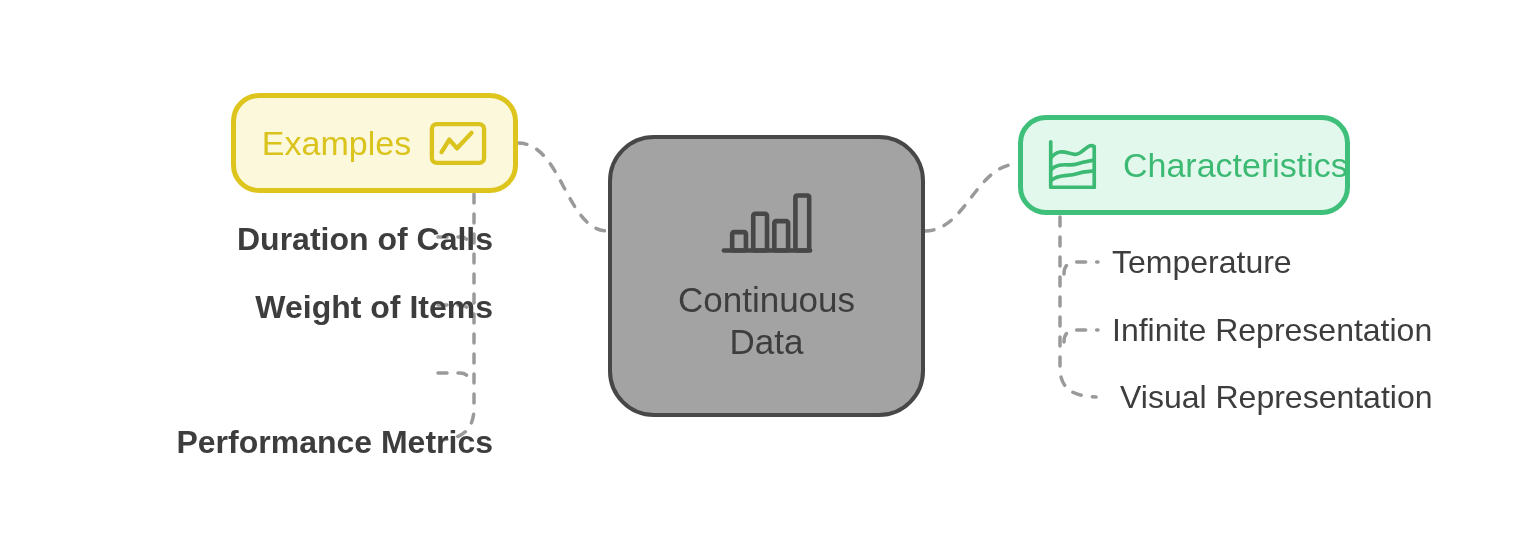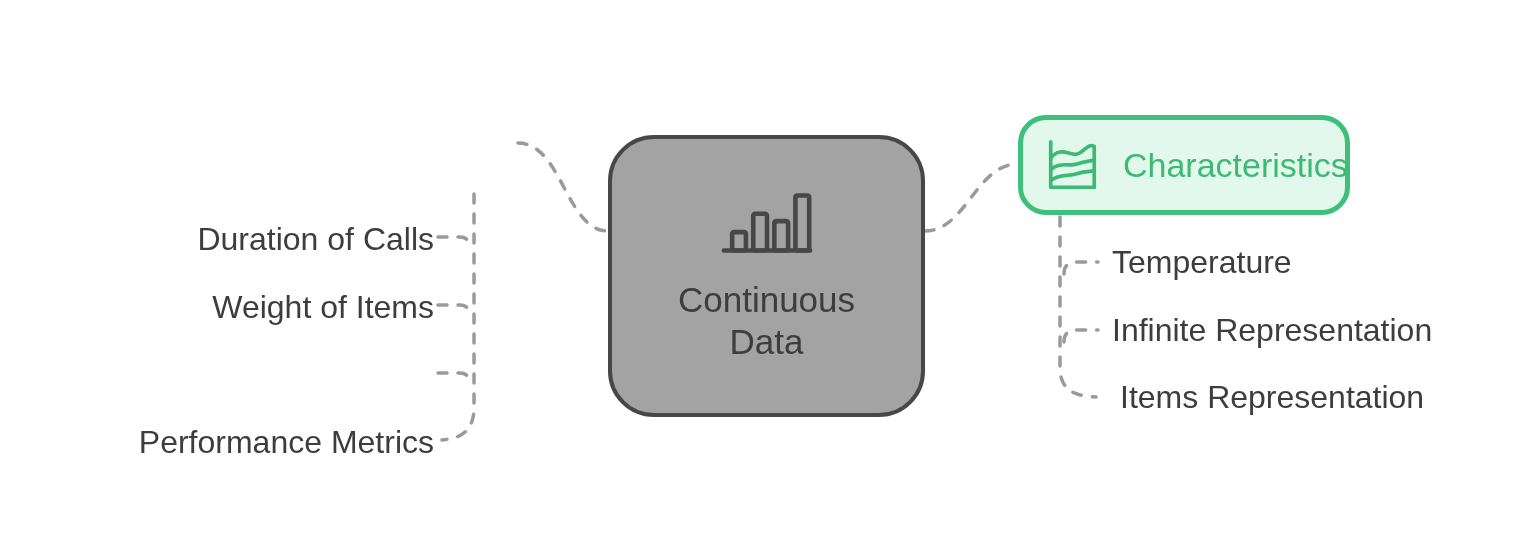--- a/index.html
+++ b/index.html
@@ -74,21 +74,21 @@
     color: #3cba74;
     font-size: 34px;
   }
   .leaf {
     position: absolute;
     color: #3d3d3d;
     font-size: 32px;
     line-height: 38px;
     white-space: nowrap;
   }
-  .leaf-left { right: 1102px; text-align: center; }
+  .leaf-left { right: 1043px; text-align: center; font-weight: bold; }
   .leaf-right { left: 1112px; text-align: left; }
   .icon { display: block; flex: 0 0 auto; }
 </style>
 </head>
 <body>
 
 <div class="canvas">
 
   <svg class="connectors" viewBox="0 0 1536 556" aria-hidden="true">
 
@@ -101,20 +101,27 @@
     <path d="M 438 237 L 460 237 Q 470 237 470 249"></path>
     <path d="M 438 305 L 460 305 Q 470 305 470 317"></path>
     <path d="M 438 373 L 460 373 Q 470 373 470 385"></path>
 
     <path d="M 1060 217 L 1060 368 Q 1060 393 1086 396 L 1096 397"></path>
 
     <path d="M 1064 274 Q 1064 262 1076 262 L 1098 262"></path>
     <path d="M 1064 342 Q 1064 330 1076 330 L 1098 330"></path>
   </svg>
 
+  <div class="node node-examples">
+    <span class="node-label">Examples</span>
+    <svg class="icon" width="58" height="45" viewBox="0 0 60 46" aria-hidden="true">
+      <rect x="3" y="3" width="54" height="40" rx="5" fill="none" stroke="#d9c31c" stroke-width="4.5"></rect>
+      <path d="M 13 32 L 21 19 L 29 28 L 44 12" fill="none" stroke="#d9c31c" stroke-width="4.5" stroke-linecap="round" stroke-linejoin="round"></path>
+    </svg>
+  </div>
 
   <div class="node node-center">
     <svg class="icon" width="96" height="66" viewBox="0 0 104 72" aria-hidden="true">
       <g fill="none" stroke="#474747" stroke-width="5" stroke-linecap="round" stroke-linejoin="round">
         <rect x="14" y="47" width="15" height="20" rx="2"></rect>
         <rect x="37" y="27" width="15" height="40" rx="2"></rect>
         <rect x="60" y="35" width="15" height="32" rx="2"></rect>
         <rect x="83" y="7" width="15" height="60" rx="2"></rect>
         <path d="M 5 67 L 99 67"></path>
       </g>
@@ -135,15 +142,15 @@
     </svg>
     <span class="node-label">Characteristics</span>
   </div>
 
   <div class="leaf leaf-left" style="top:220px;">Duration of Calls</div>
   <div class="leaf leaf-left" style="top:288px;">Weight of Items</div>
   <div class="leaf leaf-left" style="top:423px;margin-left:28px;">Performance Metrics</div>
 
   <div class="leaf leaf-right" style="top:243px;">Temperature</div>
   <div class="leaf leaf-right" style="top:311px;">Infinite Representation</div>
-  <div class="leaf leaf-right" style="top:378px; left:1120px;">Items Representation</div>
+  <div class="leaf leaf-right" style="top:378px; left:1120px;">Visual Representation</div>
 
 </div>
 
 </body></html>

